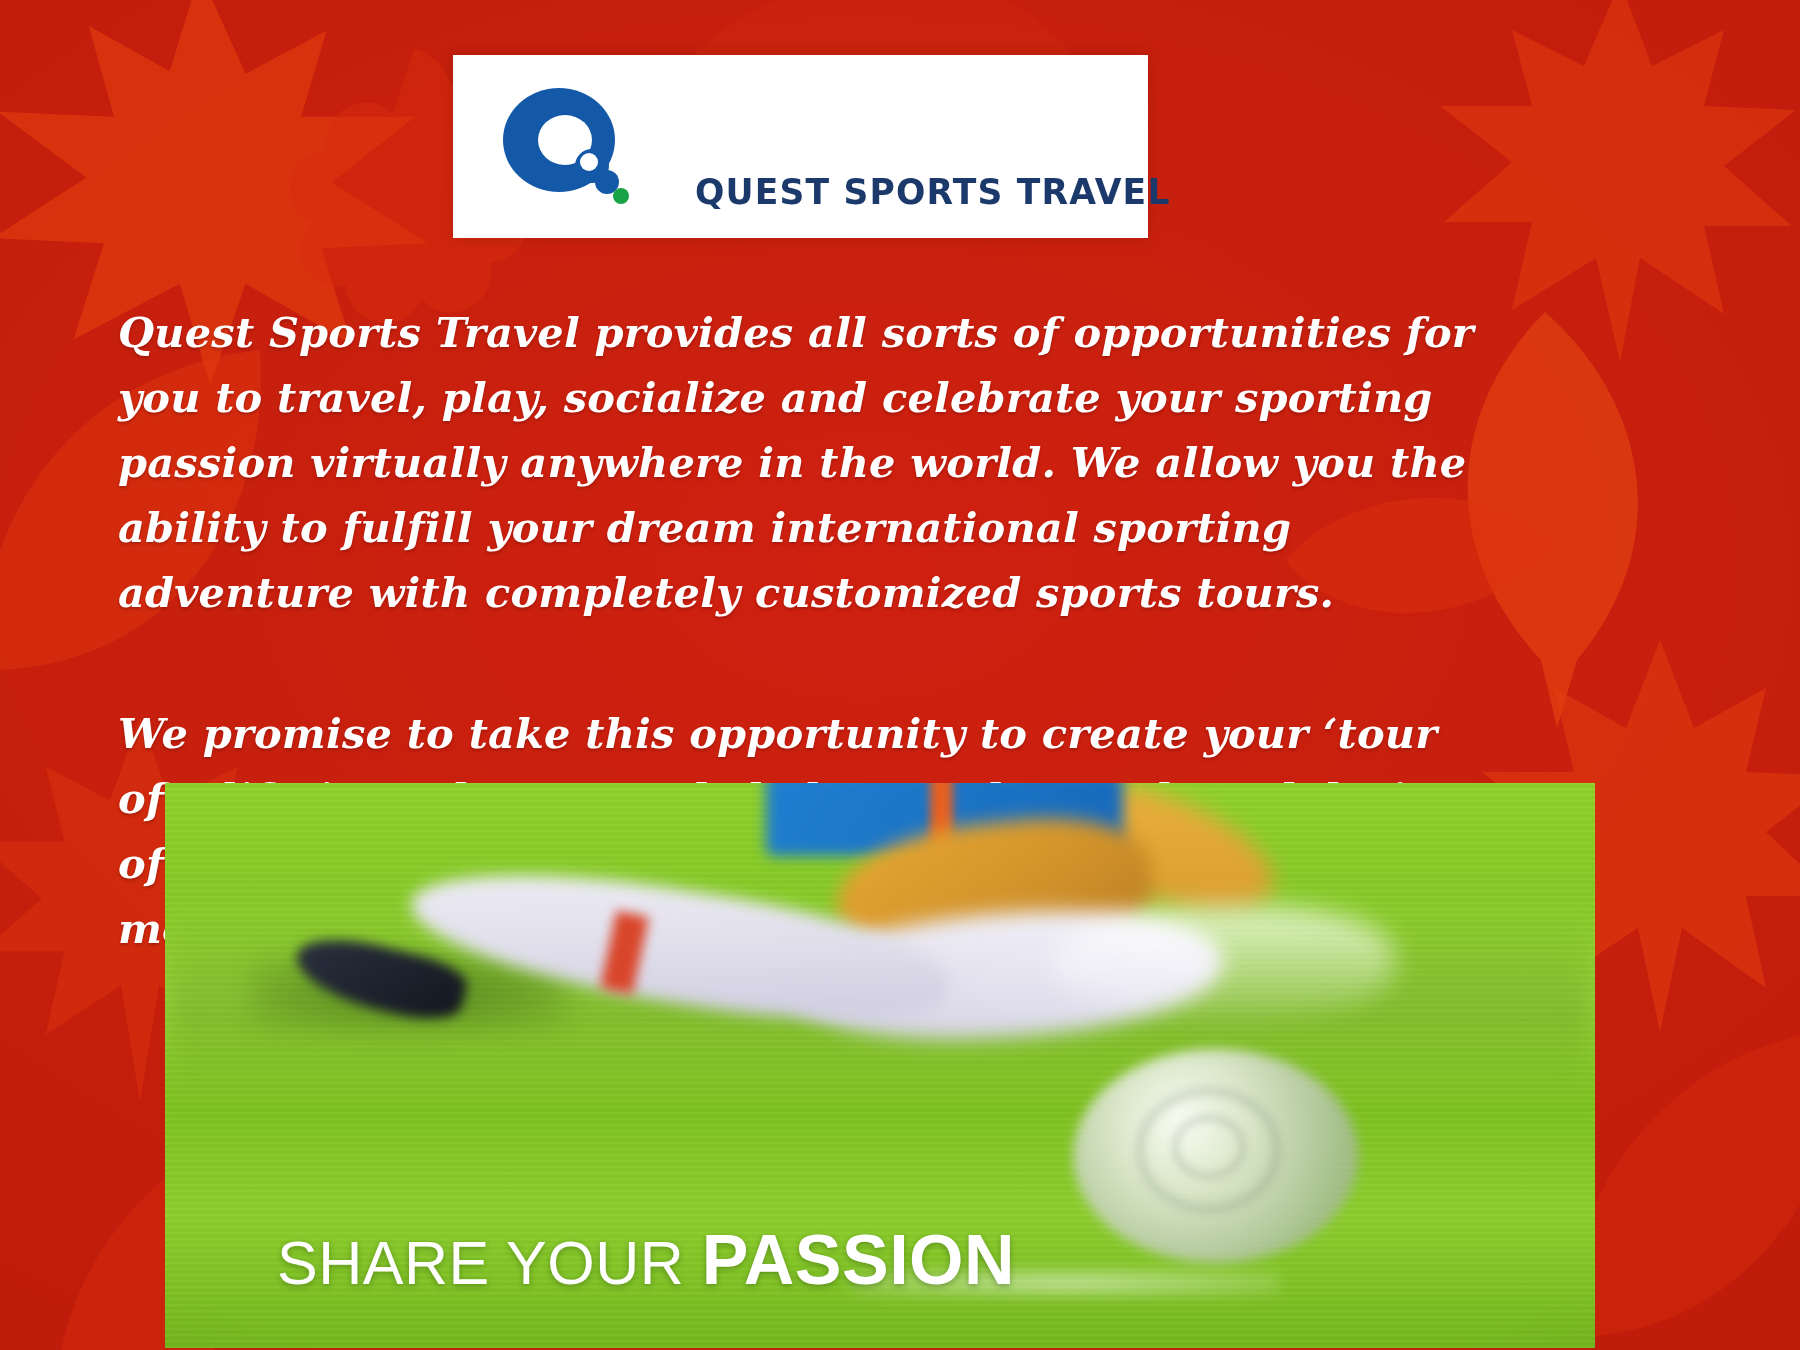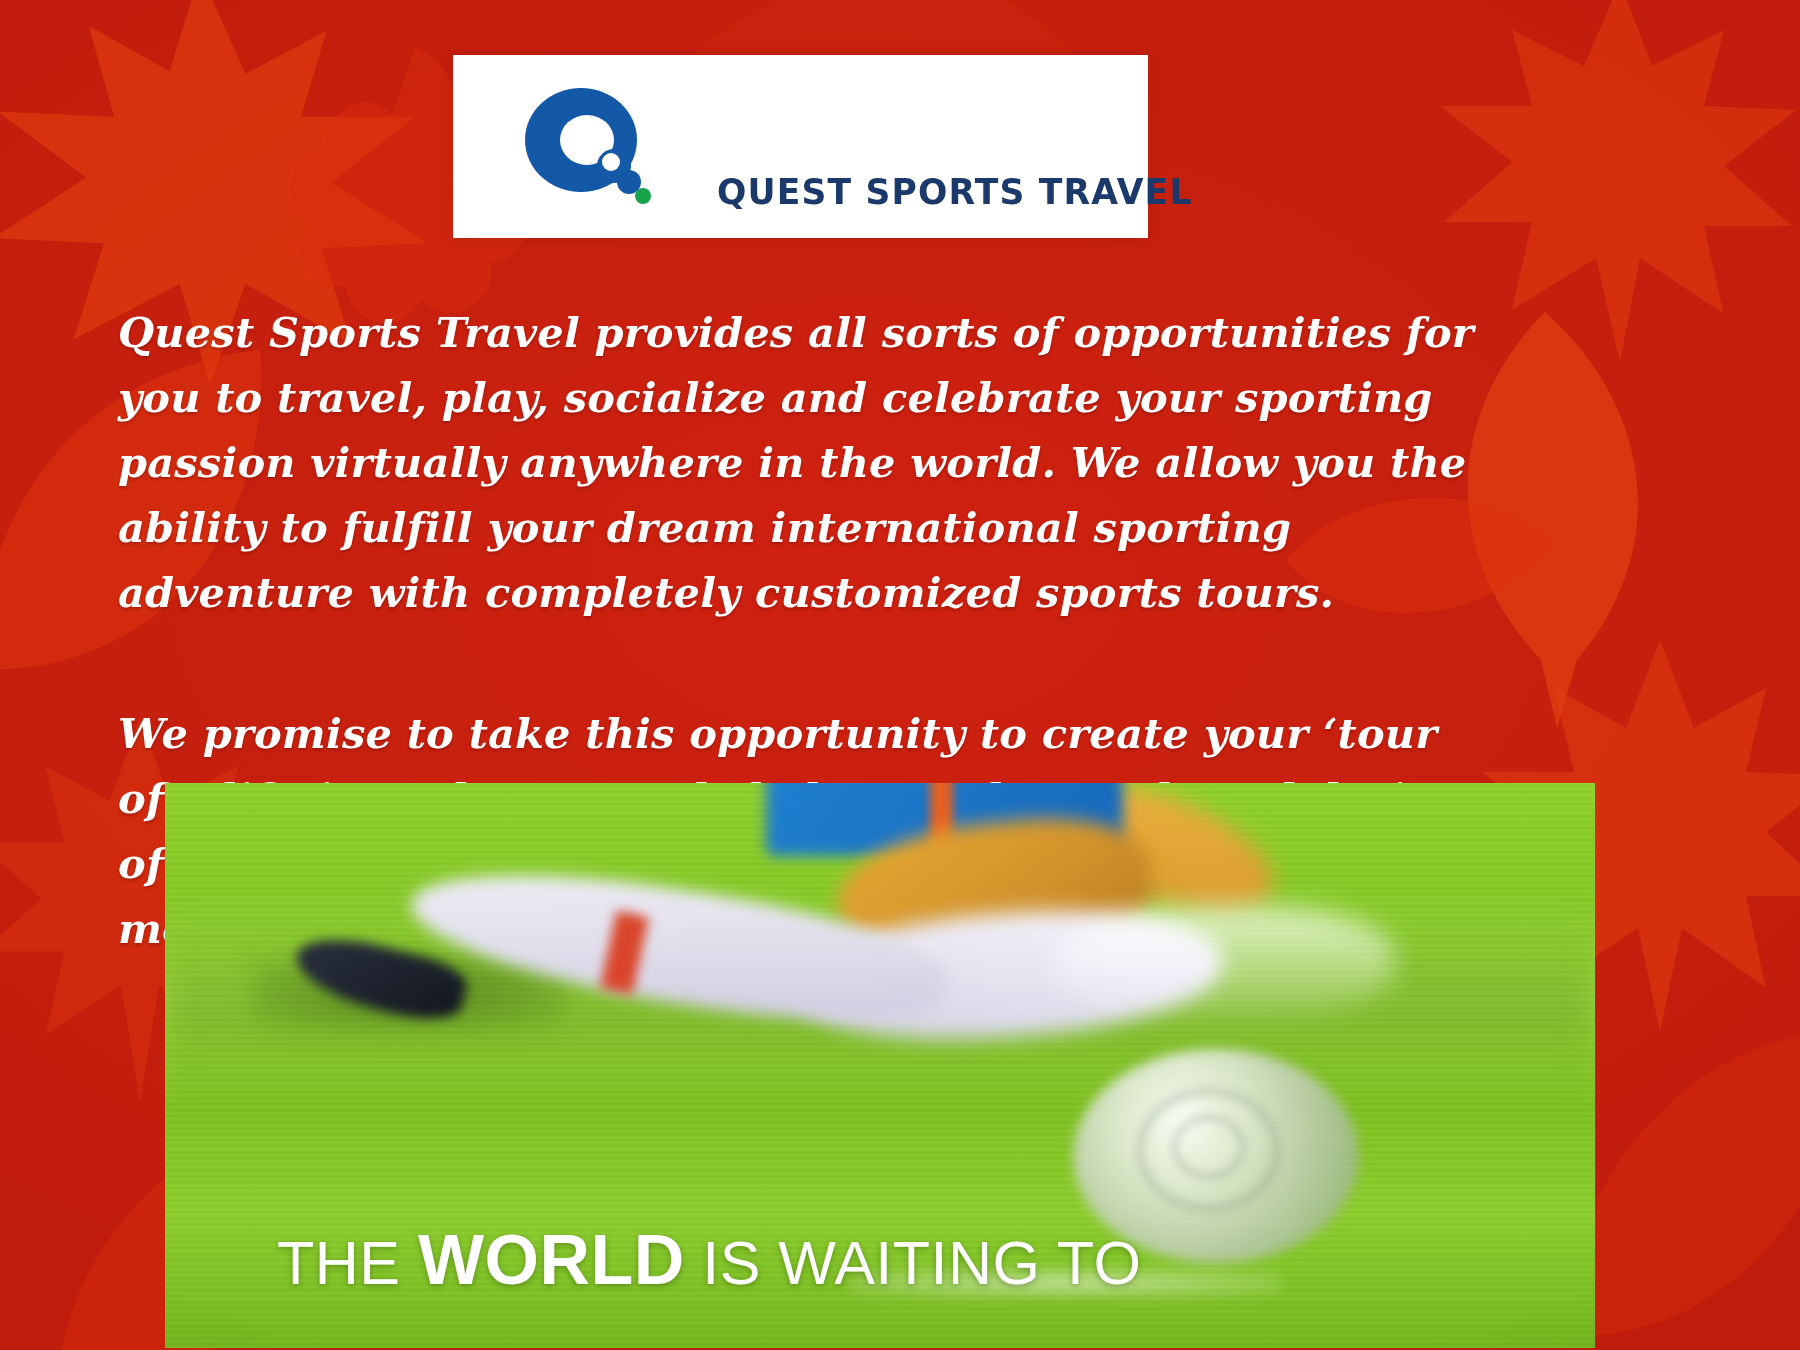--- a/index.html
+++ b/index.html
@@ -26,21 +26,21 @@
   }
   .leaf-layer svg { position:absolute; }
 
   
   .logo-box {
     position:absolute;
     left:453px; top:55px;
     width:695px; height:183px;
     background:#ffffff;
     display:flex; align-items:center;
-    padding-left:66px;
+    padding-left:44px;
     box-shadow:0 0 14px rgba(0,0,0,0.12);
   }
   .logo-mark { width:150px; height:130px; flex:0 0 auto; position:relative; }
   .logo-wordmark {
     margin-left:48px;
     color:#1b3a6b;
     font-family:"DejaVu Sans", sans-serif;
     font-weight:bold;
     font-size:36px;
     letter-spacing:1.2px;
@@ -287,18 +287,18 @@
       <div class="pl-white-trail"></div>
       <div class="ball"></div>
       <div class="ball-swirl"></div>
       <div class="ball-swirl2"></div>
       <div class="ground-line"></div>
       <div class="photo-vignette"></div>
     </div>
 
     <div class="photo-caption">
       <span class="cap-line">
-        <span class="cap-light">THE </span><span class="cap-bold">WORLD</span><span class="cap-light"> IS WAITING TO</span>
+        <span class="cap-light">SHARE YOUR </span><span class="cap-bold">PASSION</span>
       </span>
     </div>
   </div>
 
 </div>
 
 </body></html>

